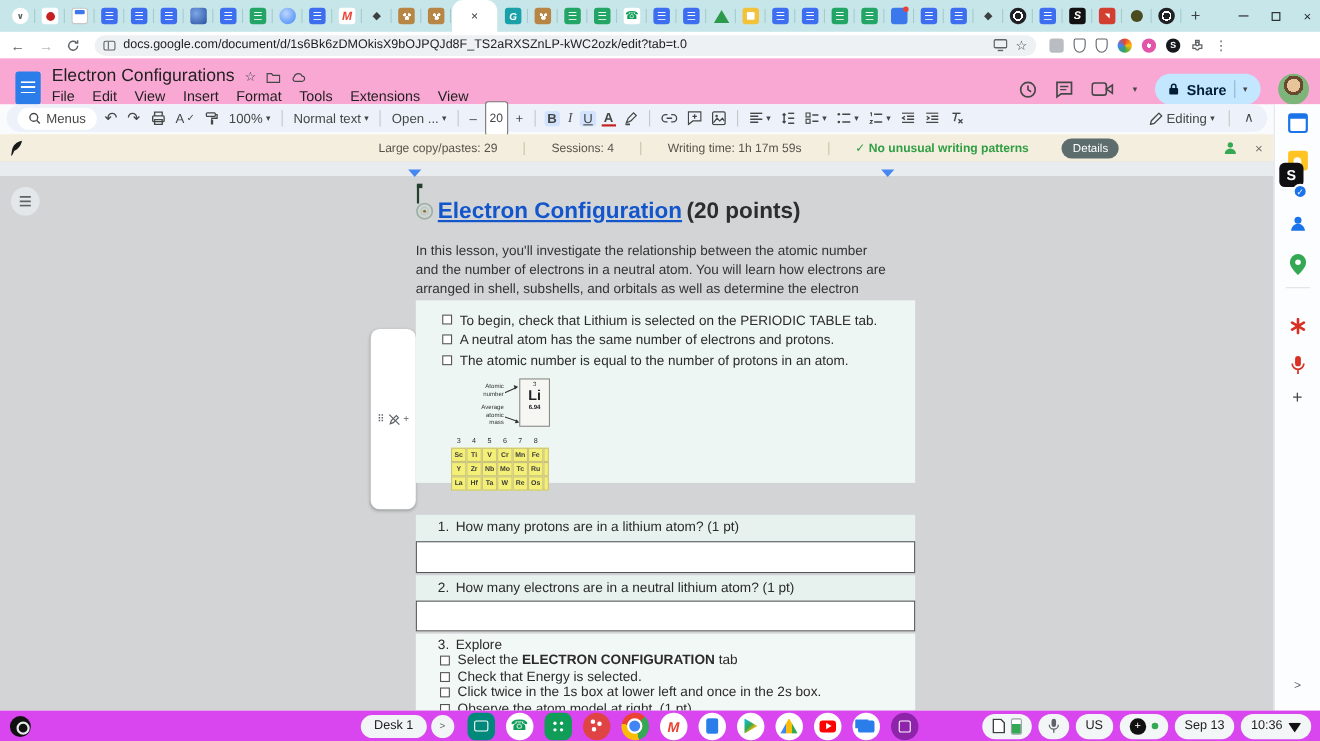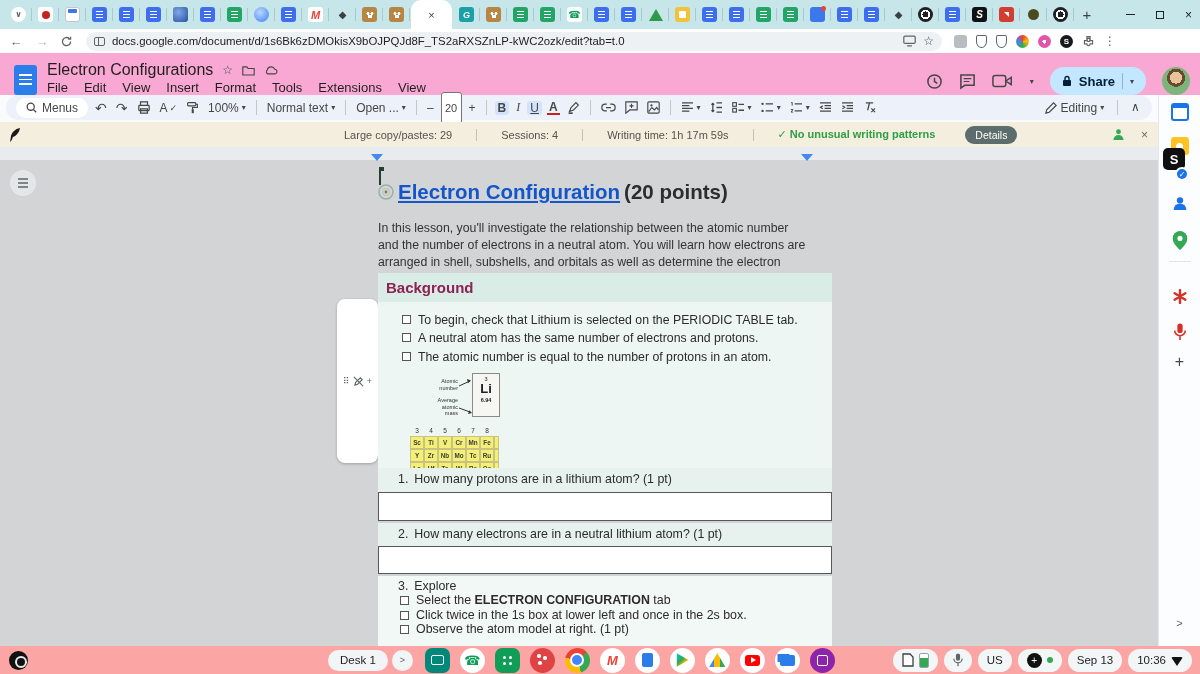--- a/index.html
+++ b/index.html
@@ -143,21 +143,21 @@
   .calic{width:18px;height:18px;background:#fff;border:2px solid #1a73e8;border-top-width:5px;border-radius:3px}
   .keepic{width:18px;height:18px;background:#ffc423;border-radius:3px;display:flex;align-items:center;justify-content:center}
   .keepic::after{content:"";width:7px;height:7px;background:#fff;border-radius:50% 50% 2px 2px}
   .stile{width:22px;height:22px;background:#101012;border-radius:5px;color:#fff;font-weight:bold;font-size:13px;display:flex;align-items:center;justify-content:center;left:4px;transform:none}
   .checkcirc{width:14px;height:14px;border-radius:50%;background:#1a73e8;border:2px solid #fff;color:#fff;font-size:8px;display:flex;align-items:center;justify-content:center;left:16px;transform:none}
   .raildiv{width:22px;height:1px;background:#e0e3e7}
   .plusic{color:#444746;font-size:16px}
   .railchev{color:#5f6368;font-size:11px}
 
   
-  .shelf{position:absolute;left:0;top:646px;width:1200px;height:28px;background:#fca5a5;display:flex;align-items:center}
+  .shelf{position:absolute;left:0;top:646px;width:1200px;height:28px;background:#d946ef;display:flex;align-items:center}
   .launcher{width:19px;height:19px;border-radius:50%;background:#111;margin-left:9px;position:relative}
   .launcher::after{content:"";position:absolute;left:5.5px;top:5.5px;width:8px;height:8px;border-radius:50%;border:2px solid #e8eaed}
   .deskpill{height:21px;background:#f2f5f5;border-radius:11px;display:flex;align-items:center;padding:0 12px;font-size:11.5px;color:#202124;margin-left:300px}
   .deskchev{width:21px;height:21px;border-radius:50%;background:#f2f5f5;display:flex;align-items:center;justify-content:center;font-size:9px;color:#5f6368;margin-left:4px}
   .apps{display:flex;align-items:center;gap:10px;margin-left:12px}
   .app{width:25px;height:25px;border-radius:50%;background:#fff;display:flex;align-items:center;justify-content:center;position:relative;font-weight:bold}
   .app.ind::before{content:"";position:absolute;bottom:-3px;left:8px;width:9px;height:2px;border-radius:1px;background:#5f6368}
   .app.cast{border-radius:7px;background:#00897b}.app.cast::after{content:"";width:11px;height:8px;border:1.6px solid #fff;border-radius:2px}
   .app.phoneapp{color:#0f9d58;font-size:13px}
   .app.gridapp{border-radius:7px;background:#0f9d58}.app.gridapp::after{content:"";width:3px;height:3px;background:#fff;border-radius:50%;box-shadow:6px 0 #fff,0 6px #fff,6px 6px #fff;margin:-6px 0 0 -6px}
@@ -685,23 +685,20 @@
       <circle cx="8" cy="8" r="3.4" fill="none" stroke="#b9c8bd" stroke-width="1.2"></circle>
       <circle cx="8" cy="8" r="1.4" fill="#8a7a33"></circle>
     </svg>
     <span class="hlink">Electron Configuration</span>
     <span class="hsuffix"> (20 points)</span>
   </div>
 
   <p class="intro">In this lesson, you'll investigate the relationship between the atomic number and the number of electrons in a neutral atom. You will learn how electrons are arranged in shell, subshells, and orbitals as well as determine the electron configuration of various elements.</p>
 
   <div class="panel">
-    <div class="panelhead">
-        <span class="paneltitle">Background</span>
-      </div>
     <div class="panelbody">
       <div>
 
           <div class="check">
             <span class="cb"></span>
             <span>To begin, check that Lithium is selected on the PERIODIC TABLE tab.</span>
           </div>
 
           <div class="check">
             <span class="cb"></span>
@@ -793,20 +790,24 @@
       <span>3.</span>
       <span>Explore</span>
     </div>
     <div>
 
         <div class="stepline">
           <span class="cb"></span>
           <span><span>Select the </span><b>ELECTRON CONFIGURATION</b><span> tab</span></span>
         </div>
 
+        <div class="stepline">
+          <span class="cb"></span>
+          <span><span>Check that Energy is selected.</span><b></b><span></span></span>
+        </div>
 
         <div class="stepline">
           <span class="cb"></span>
           <span><span>Click twice in the 1s box at lower left and once in the 2s box.</span><b></b><span></span></span>
         </div>
 
         <div class="stepline">
           <span class="cb"></span>
           <span><span>Observe the atom model at right. (1 pt)</span><b></b><span></span></span>
         </div>

